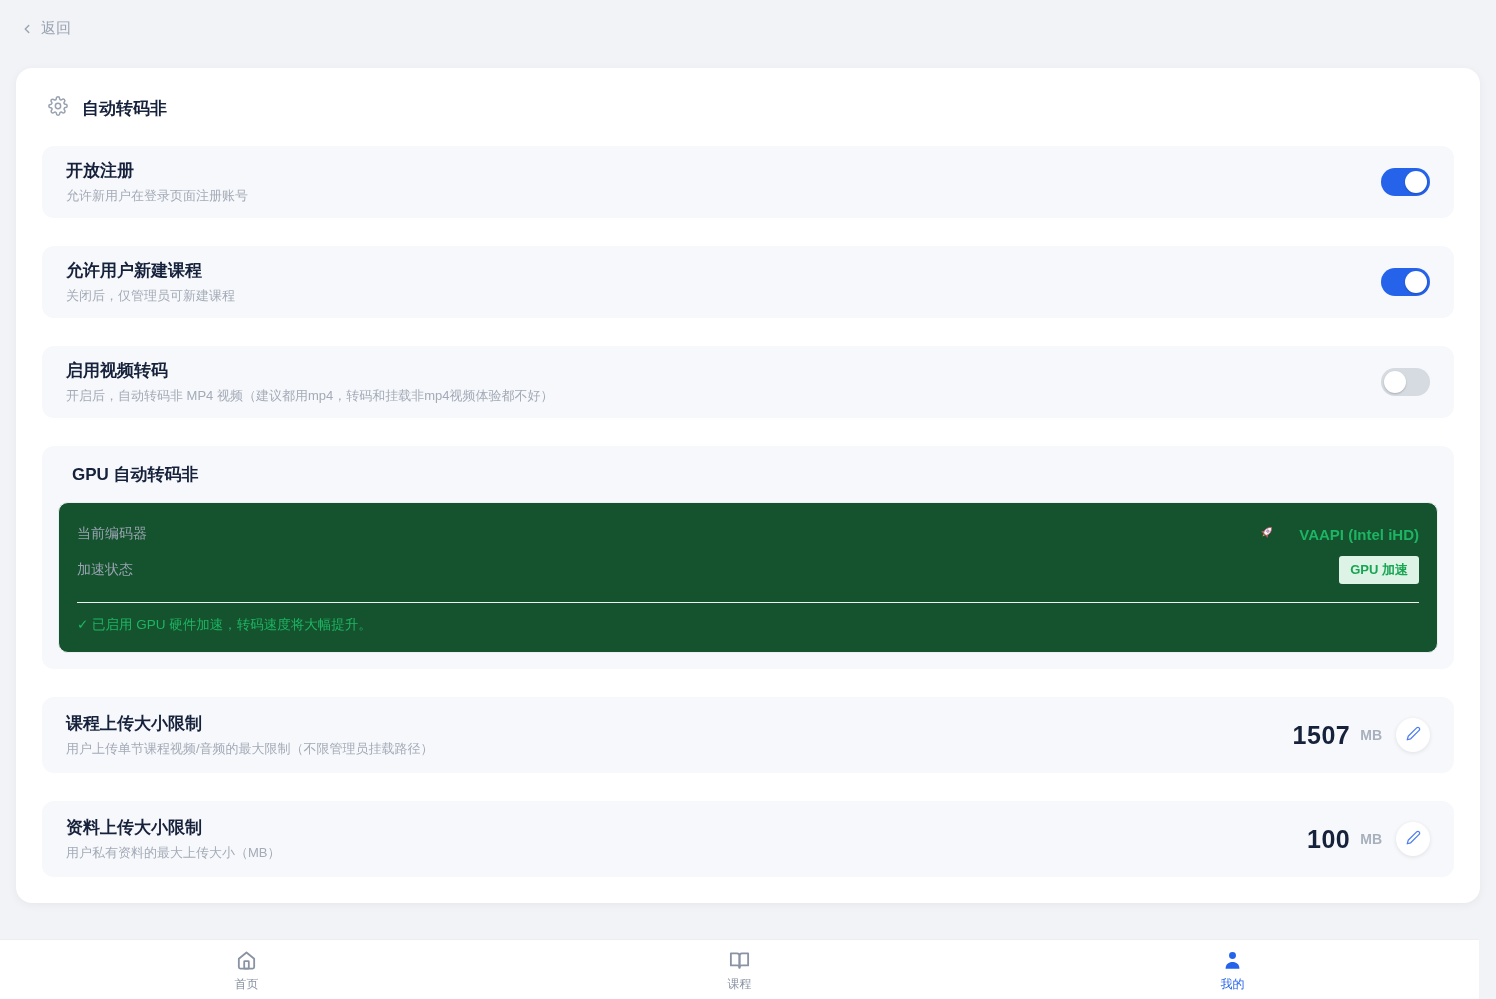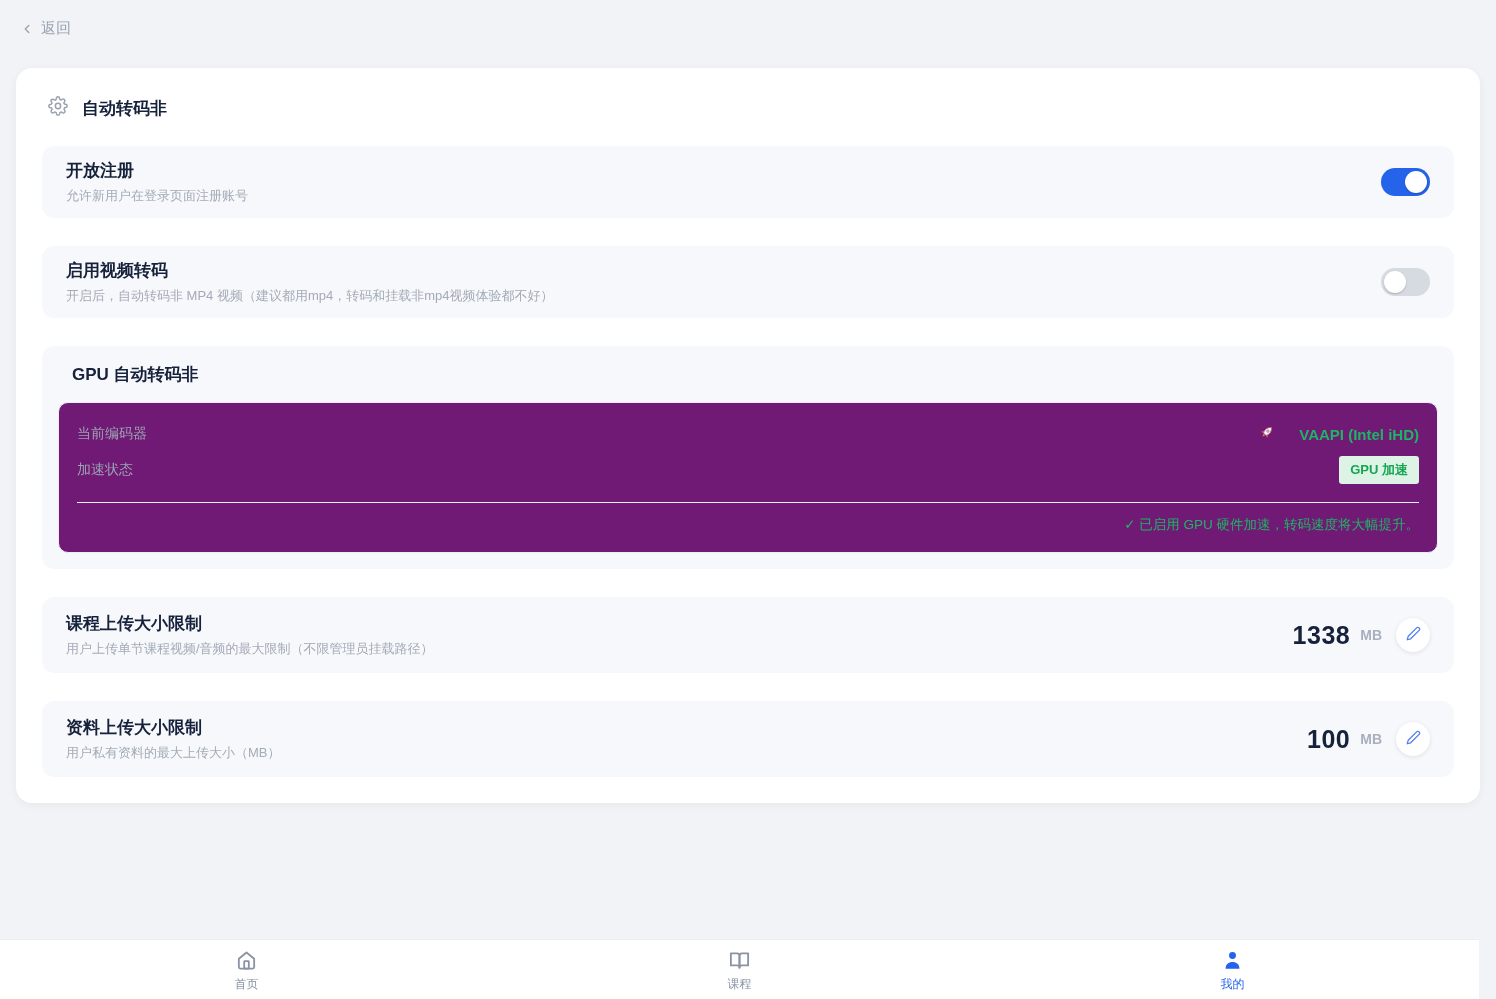--- a/index.html
+++ b/index.html
@@ -59,23 +59,22 @@
   .toggle.on .knob { left:24px; }
 
   
   .gpu-section {
     background:#f7f8fb; border-radius:12px;
     padding:17px 16px 16px 16px;
     margin-bottom:28px;
   }
   .gpu-title { font-size:17px; font-weight:bold; color:#16213b; margin:0 0 16px 14px; }
   .gpu-card {
-    background:#701a75; border:1px solid #eceef3; border-radius:10px;
+    background:#14532d; border:1px solid #eceef3; border-radius:10px;
     padding:15px 18px 16px 18px;
-    text-align:right;
   }
   .gpu-row {
     display:flex; align-items:center; justify-content:space-between;
     padding:6px 0;
   }
   .gpu-row .gpu-label { font-size:14px; color:#9aa3b2; }
   .encoder-value {
     display:flex; align-items:center; gap:24px;
     font-size:15px; font-weight:bold; color:#1db564;
   }
@@ -140,20 +139,29 @@
   <div class="row">
     <div class="row-text">
       <div class="row-title">开放注册</div>
       <div class="row-sub">允许新用户在登录页面注册账号</div>
     </div>
     <div class="toggle on">
         <div class="knob"></div>
       </div>
   </div>
 
+  <div class="row">
+    <div class="row-text">
+      <div class="row-title">允许用户新建课程</div>
+      <div class="row-sub">关闭后，仅管理员可新建课程</div>
+    </div>
+    <div class="toggle on">
+        <div class="knob"></div>
+      </div>
+  </div>
 
   <div class="row">
     <div class="row-text">
       <div class="row-title">启用视频转码</div>
       <div class="row-sub">开启后，自动转码非 MP4 视频（建议都用mp4，转码和挂载非mp4视频体验都不好）</div>
     </div>
     <div class="toggle">
         <div class="knob"></div>
       </div>
   </div>
@@ -186,21 +194,21 @@
       <div class="gpu-note">✓ 已启用 GPU 硬件加速，转码速度将大幅提升。</div>
     </div>
   </div>
 
   <div class="row limit">
     <div class="row-text">
       <div class="row-title">课程上传大小限制</div>
       <div class="row-sub">用户上传单节课程视频/音频的最大限制（不限管理员挂载路径）</div>
     </div>
     <div class="limit-right">
-      <span class="limit-value">1338</span>
+      <span class="limit-value">1507</span>
       <span class="limit-unit">MB</span>
       <button class="edit-btn">
         <span>
           <svg width="15" height="15" viewBox="0 0 24 24" fill="none" stroke="#4f7df0" stroke-width="2" stroke-linecap="round" stroke-linejoin="round">
               <path d="M17 3a2.828 2.828 0 1 1 4 4L7.5 20.5 2 22l1.5-5.5L17 3z"></path>
             </svg>
         </span>
       </button>
     </div>
   </div>

